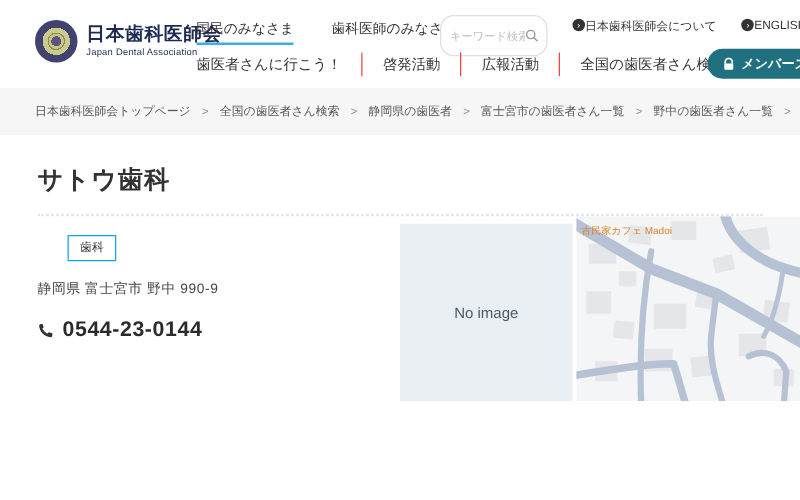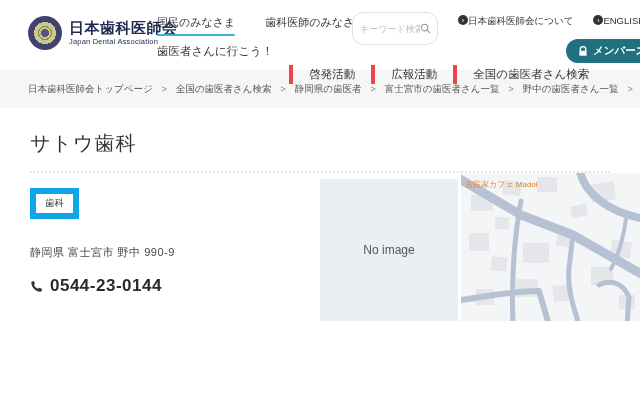--- a/index.html
+++ b/index.html
@@ -51,21 +51,21 @@
   .circle-arrow {
     width: 10px; height: 10px; border-radius: 50%; background: #333;
     display: inline-flex; align-items: center; justify-content: center;
     color: #fff; font-size: 7px; line-height: 1; flex: 0 0 auto;
   }
 
   .nav-bottom { position: absolute; left: 157px; top: 42px; display: flex; align-items: flex-start; }
   .nav-bottom-item {
     font-size: 11.5px; color: #333; cursor: pointer; padding: 2px 16px; white-space: nowrap;
   }
-  .nav-bottom-item + .nav-bottom-item { border-left: 4px solid #ef4444; margin-top: 23px; }
+  .nav-bottom-item + .nav-bottom-item { border-left: 1px solid #ef4444; }
   .nav-bottom-item:first-child { padding-left: 0; }
 
   .members-btn {
     position: absolute; left: 566px; top: 39px;
     height: 24px; padding: 0 12px; border: none; border-radius: 12px;
     background: #21707f; color: #fff; font-size: 10.5px; font-weight: bold;
     font-family: "Liberation Sans", "DejaVu Sans", sans-serif;
     display: flex; align-items: center; gap: 5px; cursor: pointer; white-space: nowrap;
   }
 
@@ -75,33 +75,33 @@
     display: flex; align-items: center; padding-left: 28px;
   }
   .breadcrumb { display: flex; align-items: center; }
   .crumb { font-size: 9.5px; color: #555; cursor: pointer; white-space: nowrap; }
   .crumb:last-child { cursor: default; }
   .crumb + .crumb::before { content: ">"; color: #888; margin: 0 9px; font-size: 9px; }
 
   
   .main { position: relative; background: #fff; }
   .page-title {
-    font-size: 20px; font-weight: normal; color: #333;
+    font-size: 20px; font-weight: bold; color: #333;
     padding: 22px 30px 14px 30px; letter-spacing: 1px;
   }
   .dotted-sep { margin: 0 30px; border-top: 2px dotted #e3e3e3; }
 
   .detail-row { position: relative; height: 170px; }
 
   .info-col { position: absolute; left: 30px; top: 15px; width: 280px; }
   .category-badge {
-    display: inline-block; border: 6px solid #0ea5e9; color: #333;
-    font-size: 9.5px; padding: 3px 9px; background: #fff;
-  }
-  .address { font-size: 11px; color: #444; margin-top: 26px; letter-spacing: 0.5px; }
+    display: inline-block; border: 1px solid #0ea5e9; color: #333;
+    font-size: 9.5px; padding: 3px 9px; background: #fff; margin-left: 24px;
+  }
+  .address { font-size: 11px; color: #444; margin-top: 14px; letter-spacing: 0.5px; }
   .phone-row { display: flex; align-items: center; gap: 7px; margin-top: 16px; }
   .phone-number { font-size: 17px; font-weight: bold; color: #2b2b2b; letter-spacing: 0.5px; }
 
   .no-image-box {
     position: absolute; left: 320px; top: 6px; width: 138px; height: 142px;
     background: #e9eff2; display: flex; align-items: center; justify-content: center; text-align: center;
   }
   .no-image-text { font-size: 12px; color: #4c5a64; }
 
   .map-box { position: absolute; left: 461px; top: 0; width: 179px; height: 148px; overflow: hidden; cursor: grab; }

